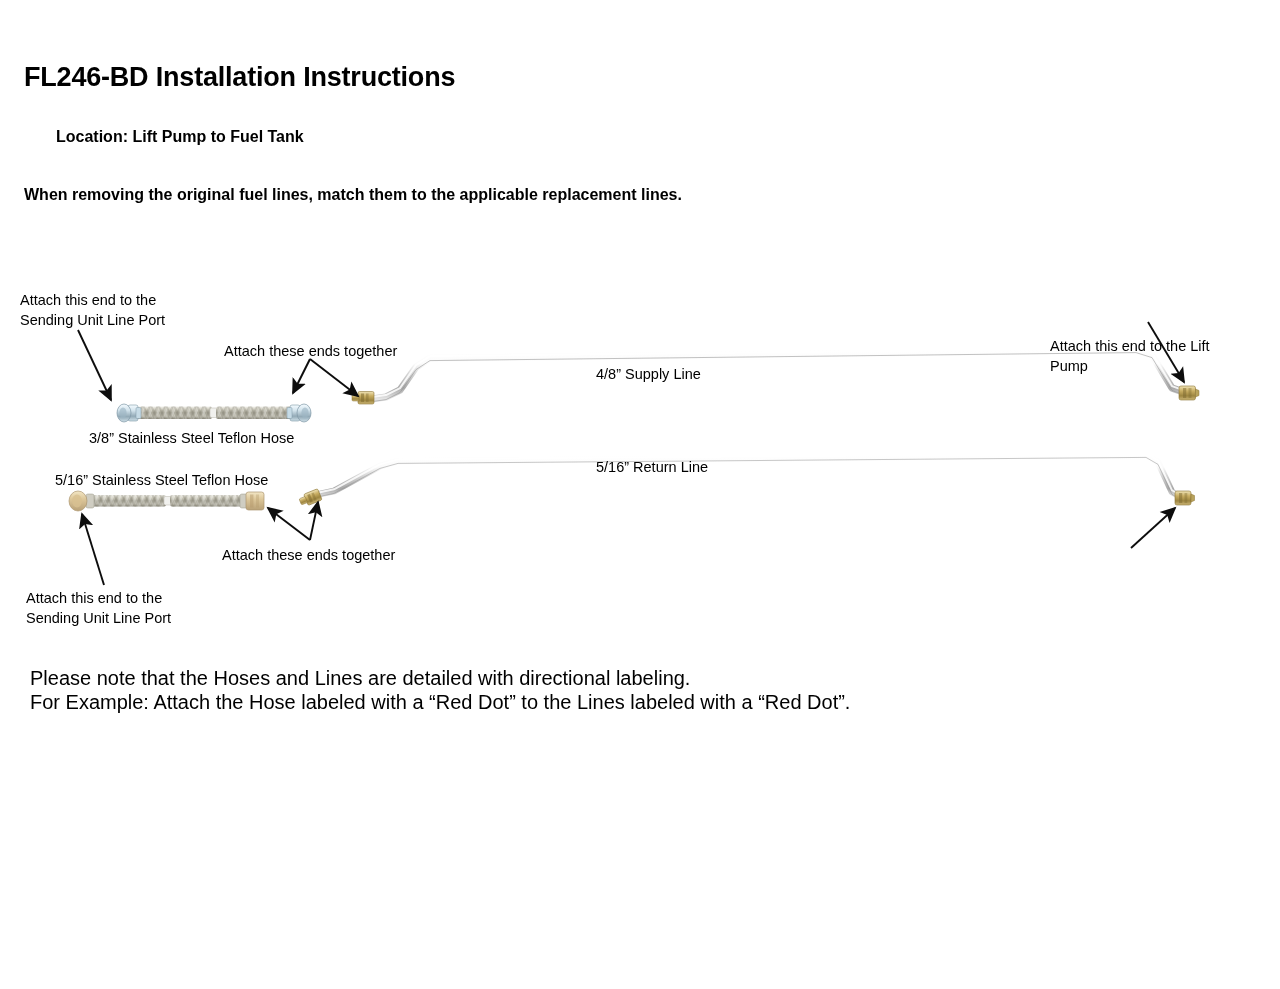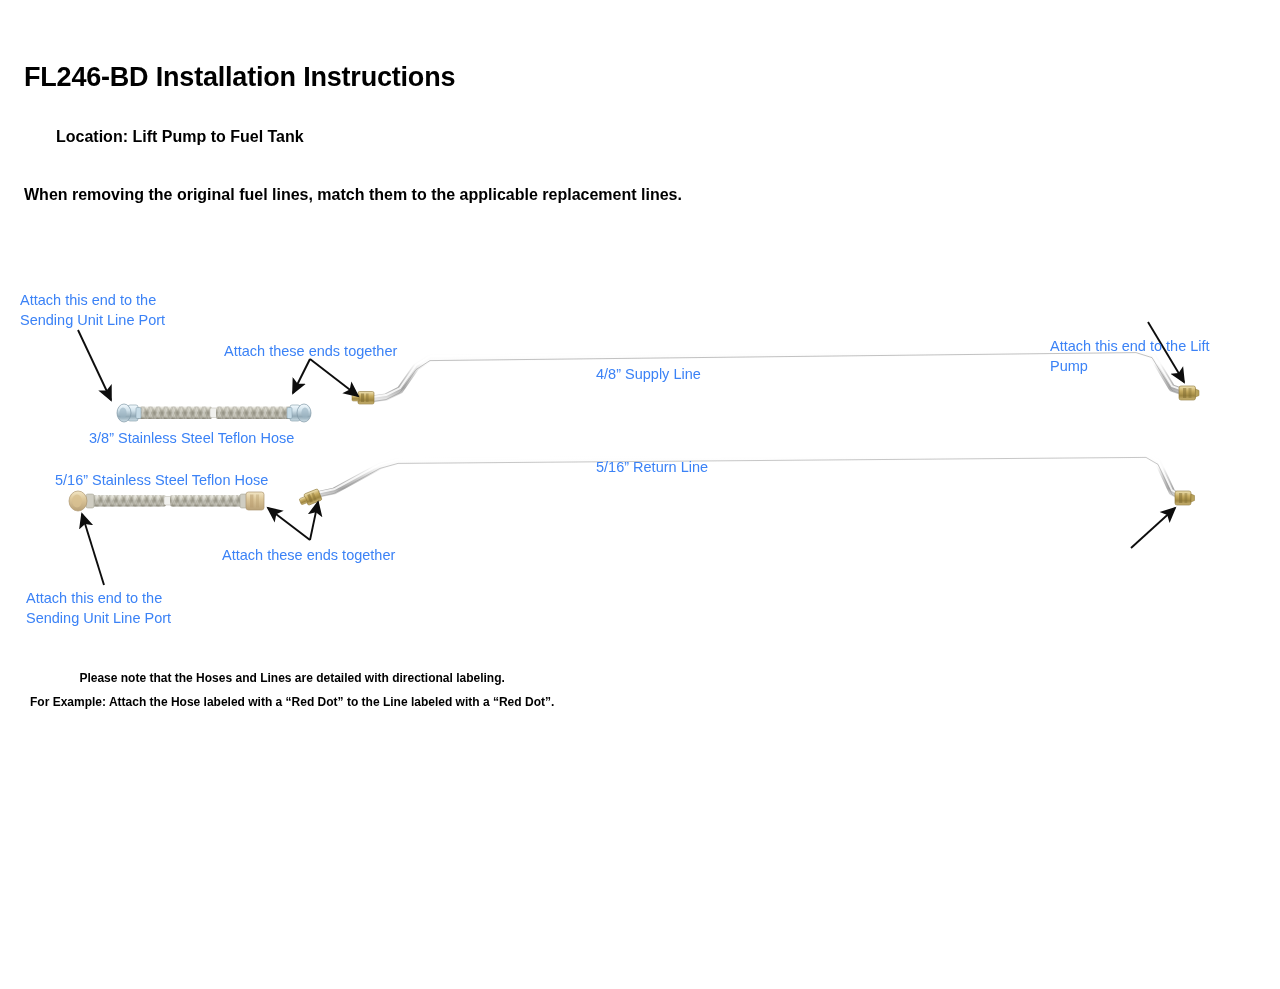--- a/index.html
+++ b/index.html
@@ -22,28 +22,28 @@
     position:absolute;left:24px;top:128px;
     font-size:16px;font-weight:bold;white-space:nowrap;margin-left:32px;
   }
   .lead{
     position:absolute;left:24px;top:186px;
     font-size:16px;font-weight:bold;white-space:nowrap;
   }
 
   .note{
     position:absolute;left:30px;top:666px;
-    font-size:12px;font-weight:bold;line-height:24px;text-align:center;
+    font-size:20px;font-weight:normal;line-height:24px;
   }
   .note div{white-space:pre;}
 
   
   .anno{
     position:absolute;font-size:14.5px;line-height:20px;
-    color:#3b82f6;white-space:pre;
+    color:#000000;white-space:pre;
   }
 
   svg.diagram{
     position:absolute;left:0;top:0;width:1280px;height:989px;
     overflow:visible;
   }
 </style>
 </head>
 <body>
 
@@ -227,16 +227,16 @@
   <div class="anno" style="left:596px;top:457px;">5/16” Return Line</div>
 
   <div class="anno" style="left:222px;top:545px;">Attach these ends together</div>
 
   <div class="anno" style="left:26px;top:588px;">Attach this end to the
 Sending Unit Line Port</div>
 
 
   <div class="note">
     <div>Please note that the Hoses and Lines are detailed with directional labeling.</div>
-    <div>For Example: Attach the Hose labeled with a “Red Dot” to the Line labeled with a “Red Dot”.</div>
+    <div>For Example: Attach the Hose labeled with a “Red Dot” to the Lines labeled with a “Red Dot”.</div>
   </div>
 
 </div>
 
 </body></html>

